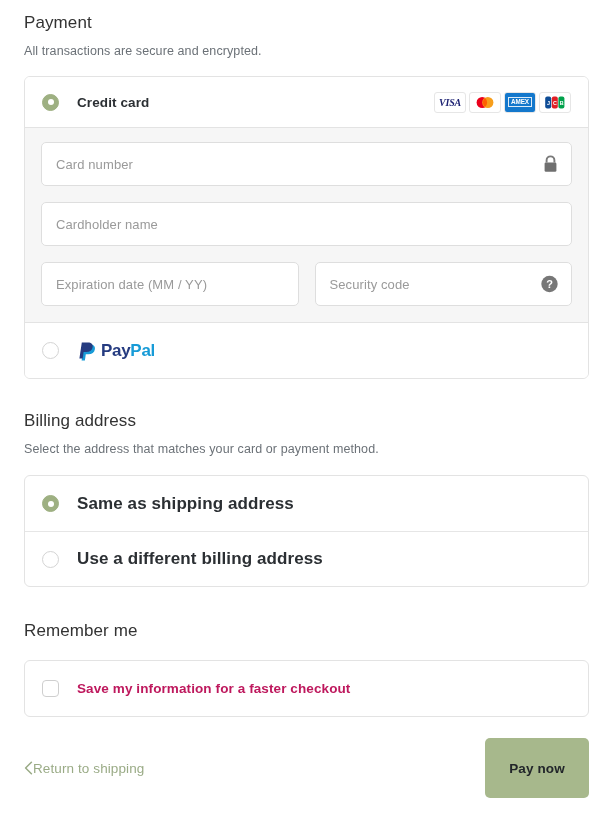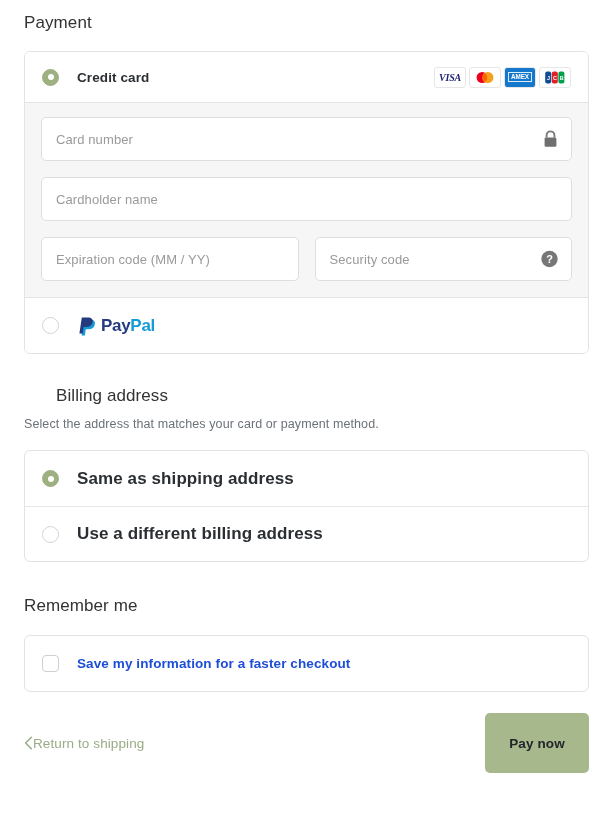--- a/index.html
+++ b/index.html
@@ -116,21 +116,21 @@
   .field-row { display: flex; gap: 16px; }
   .field-row .field { flex: 1 1 0; margin-bottom: 0; }
   .field .trail {
     position: absolute;
     right: 12px; top: 50%;
     transform: translateY(-50%);
     display: flex; align-items: center;
   }
 
   
-  #billing-title { padding-top: 32px; margin-left: 32px; }
+  #billing-title { padding-top: 32px; }
   #billing-sub { padding-top: 11px; }
   #billing-block { margin-top: 19px; }
   .bill-row {
     height: 55px;
     display: flex; align-items: center;
     padding: 0 17px;
   }
   .bill-row + .bill-row { border-top: 1px solid #e6e6e6; }
   .bill-label {
     font-size: 17px;
@@ -150,21 +150,21 @@
   .checkbox {
     width: 17px; height: 17px;
     border: 1px solid #cfcfcf;
     border-radius: 4px;
     background: #fff;
     margin-right: 18px;
     flex: 0 0 auto;
   }
   .remember-label {
     font-size: 13.5px;
-    color: #1d4ed8;
+    color: #be185d;
     font-weight: 600;
     letter-spacing: .1px;
   }
 
   
   #footer {
     margin-top: 21px;
     display: flex;
     align-items: center;
     justify-content: space-between;
@@ -213,20 +213,21 @@
     padding: .5px 1.5px;
     line-height: 1;
   }
 </style>
 </head>
 <body>
 
 <div class="page">
 
   <h2 class="section-title" id="payment-title">Payment</h2>
+  <p class="section-sub" id="payment-sub">All transactions are secure and encrypted.</p>
 
   <div class="block" id="payment-block">
 
     <div class="pay-row">
       <span class="radio on"></span>
       <span class="pay-label">Credit card</span>
 
       <span class="brands">
         <span class="brand">
           <span class="visa-txt">VISA</span>
@@ -267,21 +268,21 @@
           </svg>
         </span>
       </div>
 
       <div class="field">
         <span class="ph">Cardholder name</span>
       </div>
 
       <div class="field-row">
         <div class="field">
-          <span class="ph">Expiration code (MM / YY)</span>
+          <span class="ph">Expiration date (MM / YY)</span>
         </div>
         <div class="field">
           <span class="ph">Security code</span>
           <span class="trail">
             <svg width="19" height="19" viewBox="0 0 19 19" aria-hidden="true">
               <circle cx="9.5" cy="9.5" r="8.2" fill="#777777"></circle>
               <text x="9.5" y="13.6" text-anchor="middle" font-size="11" font-weight="700" fill="#ffffff" font-family="Liberation Sans, sans-serif">?</text>
             </svg>
           </span>
         </div>

